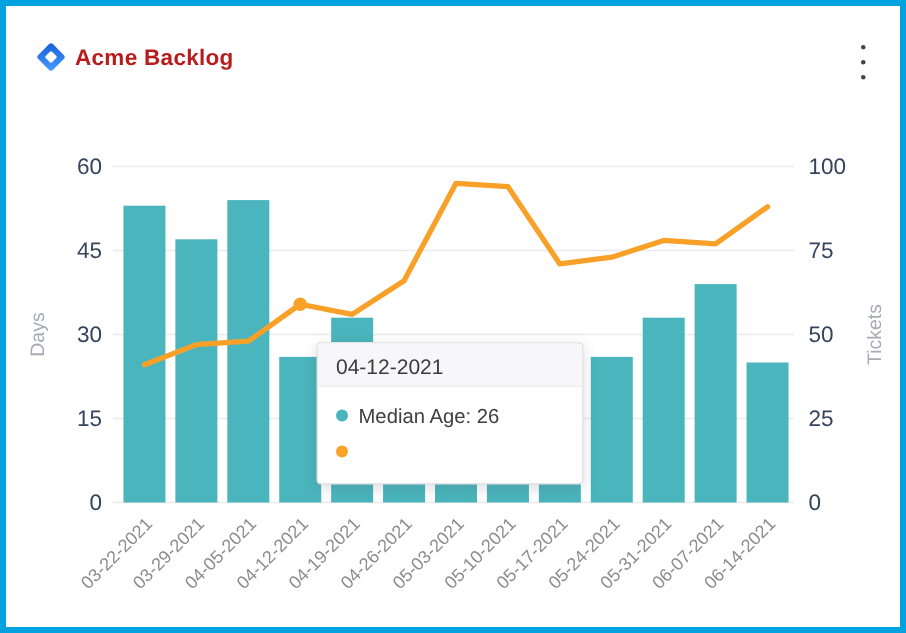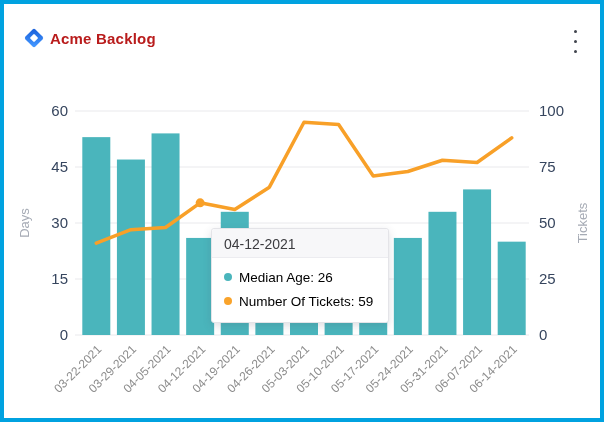--- a/index.html
+++ b/index.html
@@ -15,21 +15,21 @@
   .kebab{position:absolute;left:564px;top:22px;width:16px;height:32px;cursor:pointer;}
   .kebab i{position:absolute;left:6px;width:3px;height:3px;border-radius:50%;background:#41454e;}
   .kebab i:nth-child(1){top:4px}.kebab i:nth-child(2){top:14px}.kebab i:nth-child(3){top:24px}
   svg text{font-family:"Liberation Sans",sans-serif;}
   .tooltip{position:absolute;left:207px;top:224px;width:178px;box-sizing:border-box;
            background:#ffffff;border:1px solid #e4e4e8;border-radius:3px;
            box-shadow:0 3px 9px rgba(80,80,100,.18);z-index:5;}
   .tt-head{background:#f7f7f9;padding:7px 12px 5px 12px;font-size:14px;color:#3b3b3f;
            border-bottom:1px solid #ececf0;border-radius:3px 3px 0 0;}
   .tt-body{padding:7px 12px 9px 12px;}
-  .tt-row{display:flex;align-items:center;height:24px;font-size:13.5px;color:#000000;}
+  .tt-row{display:flex;align-items:center;height:24px;font-size:13.5px;color:#404040;}
   .tt-dot{width:8px;height:8px;border-radius:50%;margin-right:7px;flex:0 0 8px;}
 </style>
 </head>
 <body>
 
 <div class="frame">
 
   <div class="hdr">
     <div class="logo">
       <div class="hole"></div>
@@ -92,18 +92,17 @@
 
   <div class="tooltip">
     <div class="tt-head">04-12-2021</div>
     <div class="tt-body">
       <div class="tt-row">
         <span class="tt-dot" style="background: rgb(74, 181, 188);"></span>
         <span>Median Age: 26</span>
       </div>
       <div class="tt-row">
         <span class="tt-dot" style="background: rgb(249, 163, 43);"></span>
-        <span>Number Of Tickets: 59</span>
       </div>
     </div>
   </div>
 
 </div>
 
 </body></html>

